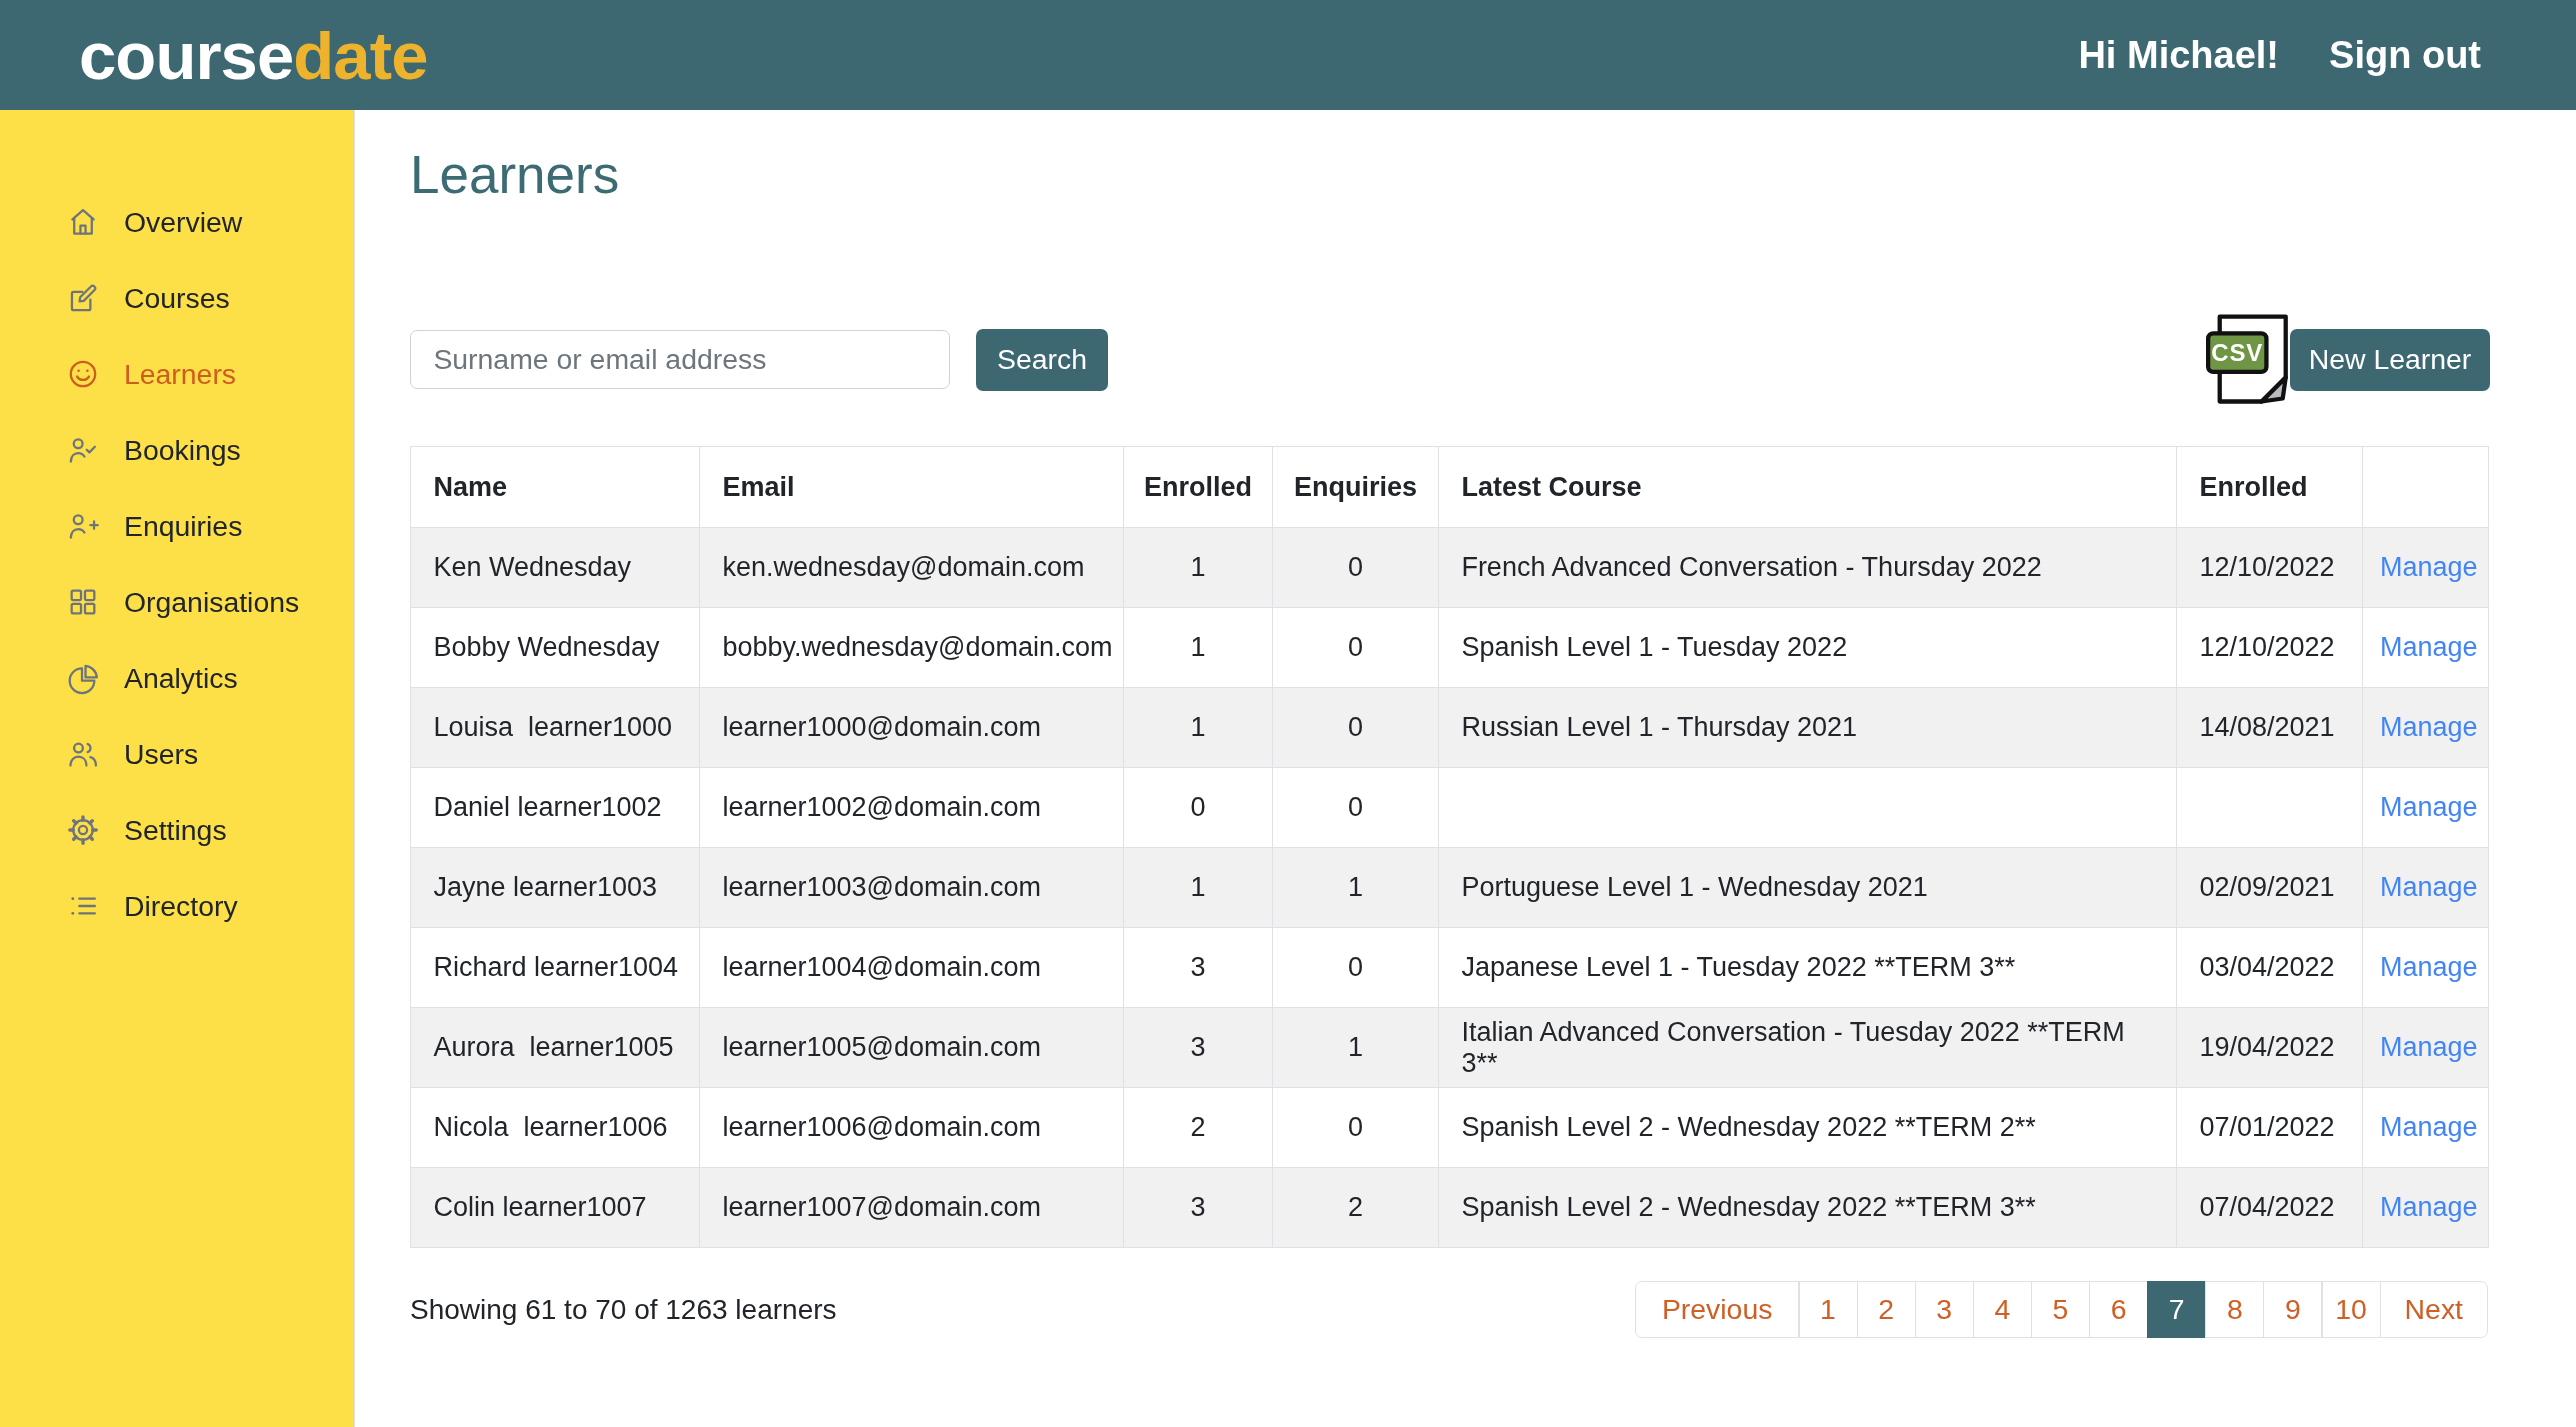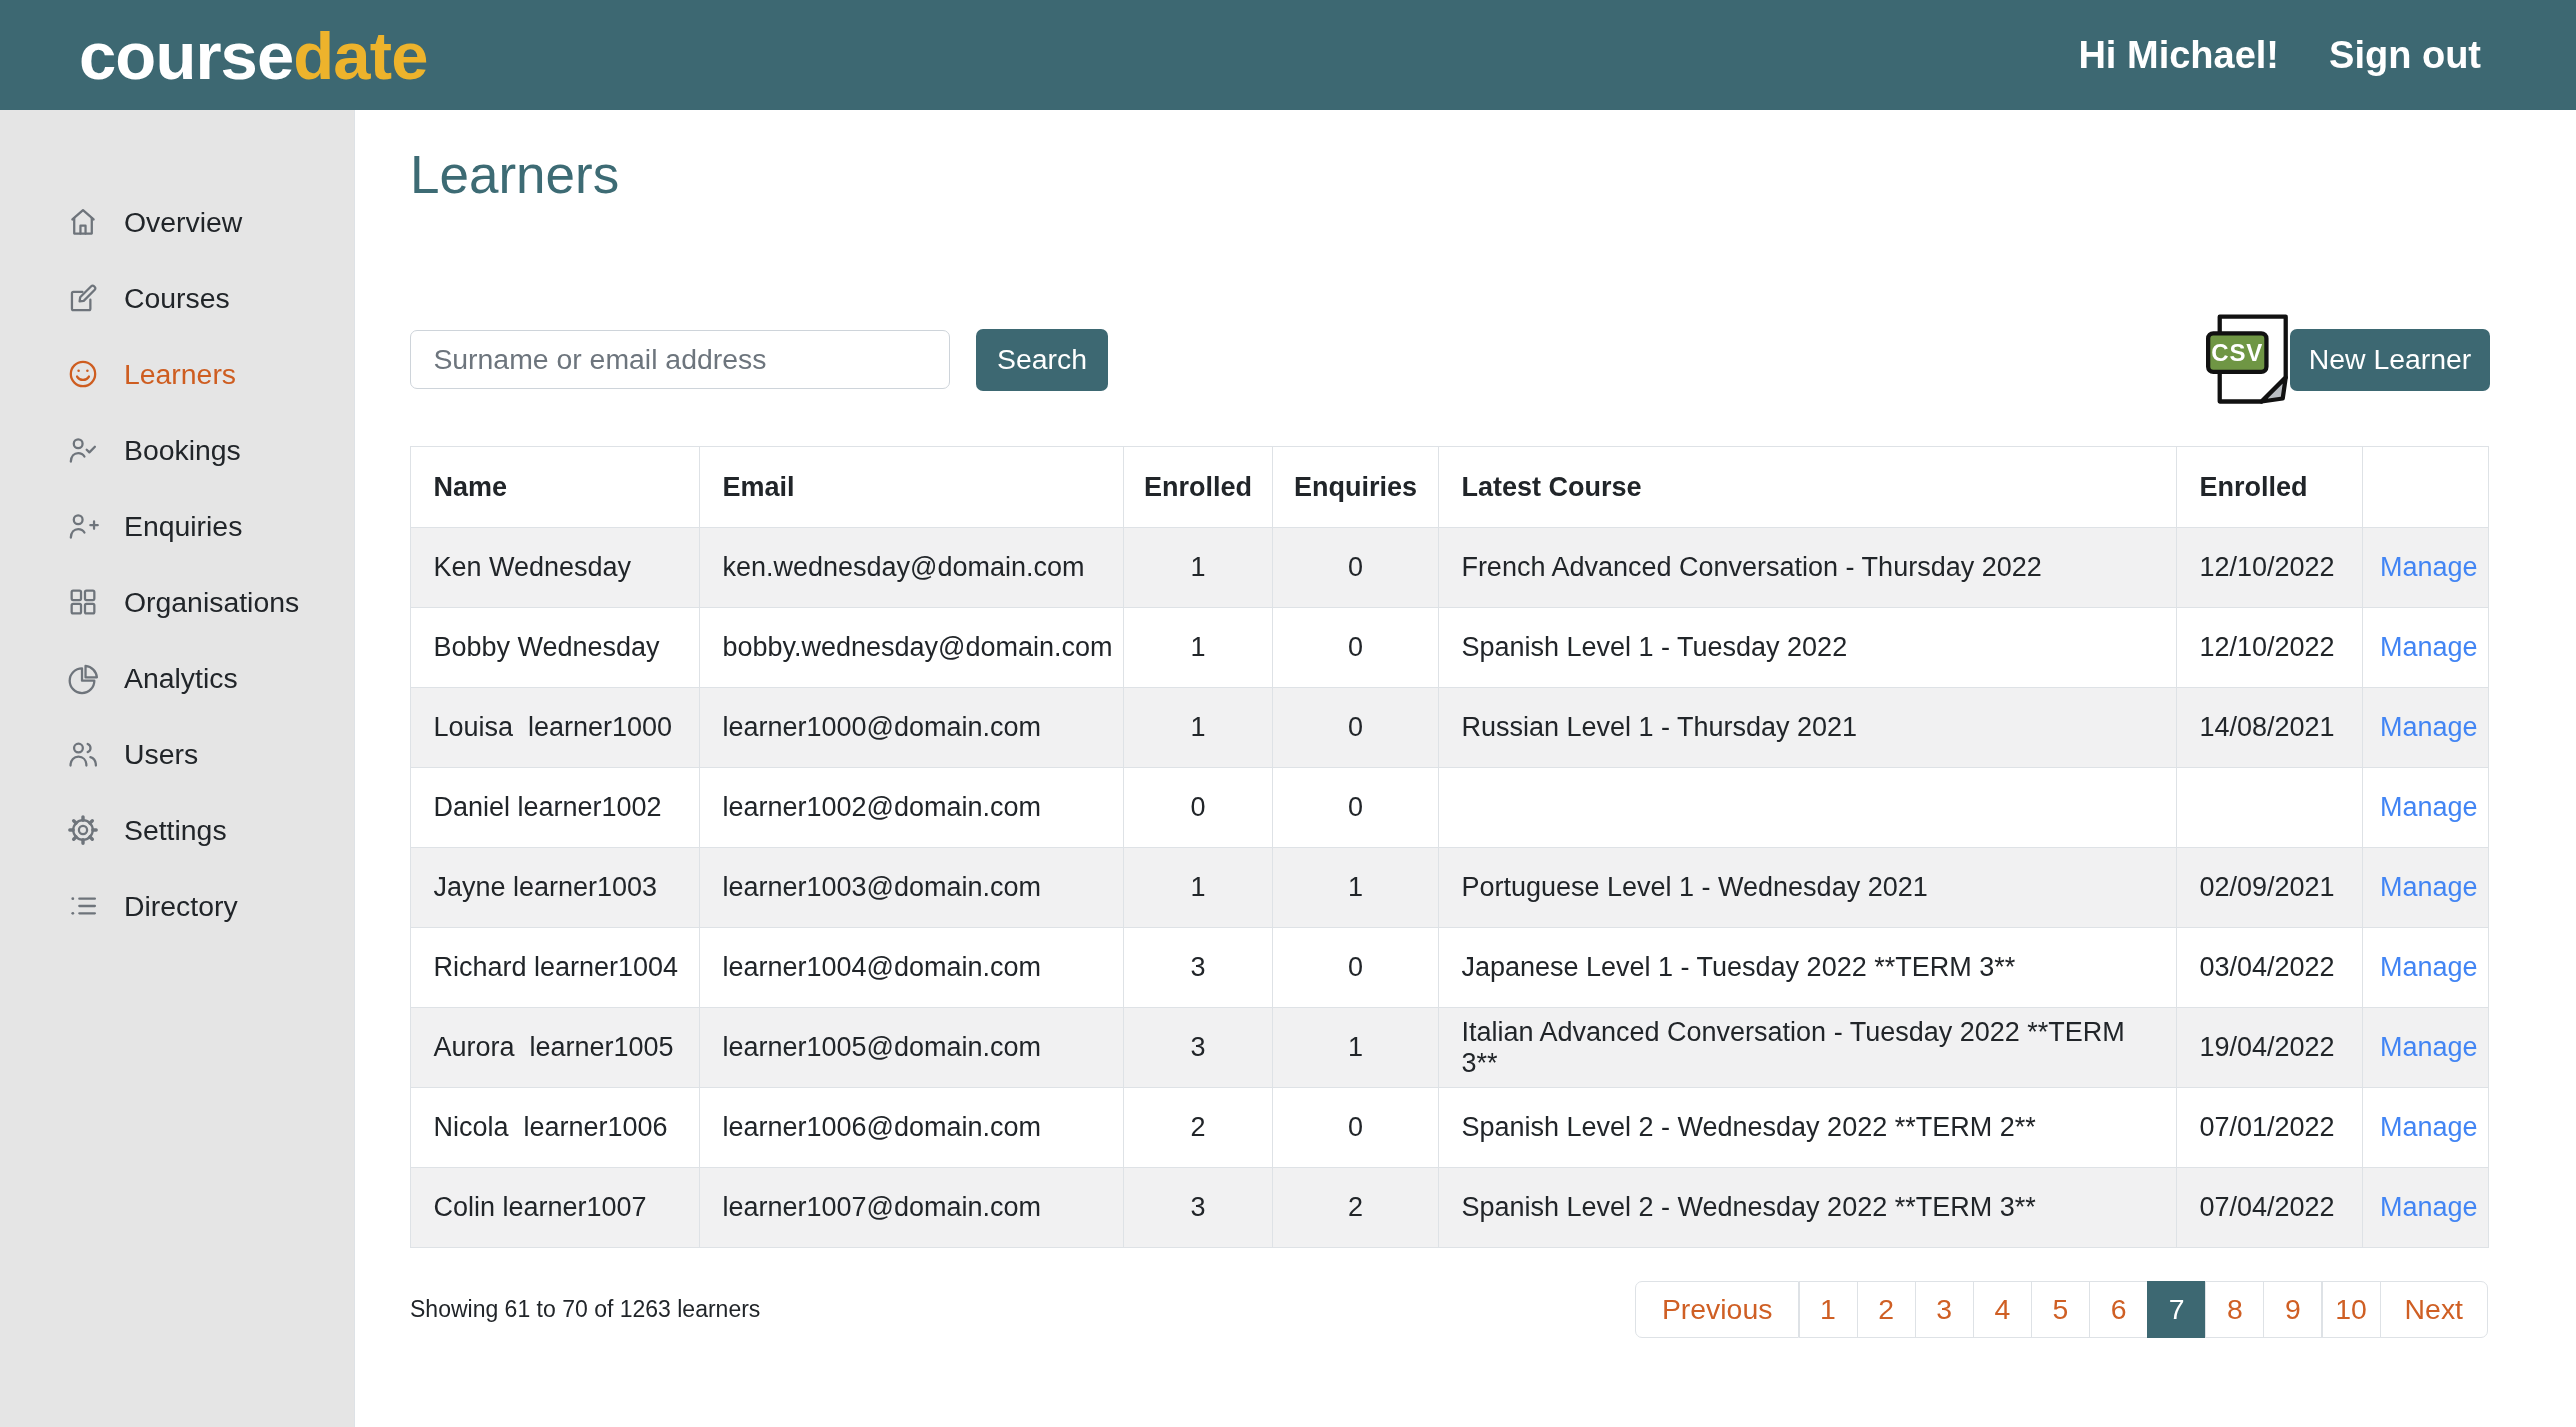--- a/index.html
+++ b/index.html
@@ -10,21 +10,21 @@
   .topbar { height:110px; background:#3d6872; display:flex; align-items:center;
     justify-content:space-between; padding:0 95px 0 79px; }
   .logo { font-size:67px; font-weight:700; letter-spacing:-0.9px; line-height:1; cursor:pointer; }
   .logo .lg-a { color:#ffffff; }
   .logo .lg-b { color:#edb32c; }
   .topbar-right { display:flex; align-items:center; gap:50px; }
   .topbar-right span { color:#fff; font-size:38px; font-weight:700; }
 
   
   .layout { display:flex; height:1317px; }
-  .sidebar { width:355px; background:#e5e5e5; border-right:1.7px solid #dee2e6;
+  .sidebar { width:355px; background:#fde047; border-right:1.7px solid #dee2e6;
     padding-top:74px; flex-shrink:0; }
   .nav-item { height:76px; display:flex; align-items:center; padding-left:66px;
     gap:24px; cursor:pointer; }
   .nav-icon { width:34px; height:34px; color:#6e747b; display:flex; }
   .nav-icon svg { width:34px; height:34px; }
   .nav-label { font-size:28.4px; color:#212529; }
   .nav-item.active .nav-icon { color:#ce5d20; }
   .nav-item.active .nav-label { color:#ce5d20; }
 
   .main { flex:1; padding:0 86px 0 55px; }
@@ -51,21 +51,21 @@
   .learners th { height:81px; font-weight:700; text-align:left; background:#fff; }
   .learners td { height:80px; }
   .learners tbody tr:nth-child(odd) td { background:#f1f1f2; }
   .learners .center { text-align:center; padding:0; }
   .learners td.cell-name { white-space:pre-wrap; }
   a.manage-link { color:#4285f4; text-decoration:none; cursor:pointer; }
 
   
   .footer-bar { width:2078px; margin-top:33px; display:flex; align-items:center;
     justify-content:space-between; }
-  .showing-text { font-size:23px; color:#212529; }
+  .showing-text { font-size:28px; color:#212529; }
   .pagination { display:flex; }
   .page-item { min-width:59px; height:57px; display:flex; align-items:center;
     justify-content:center; border:0.9px solid #dee2e6; margin-left:-0.9px;
     background:#fff; color:#cf5f24; font-size:28.4px; cursor:pointer; }
   .page-item.prev { padding:8px 26px; margin-left:0; border-radius:7px 0 0 7px; }
   .page-item.next { padding:0 24px; border-radius:0 7px 7px 0; }
   .page-item.active { background:#3d6872; border-color:#3d6872; color:#fff; }
 </style>
 </head>
 <body>

